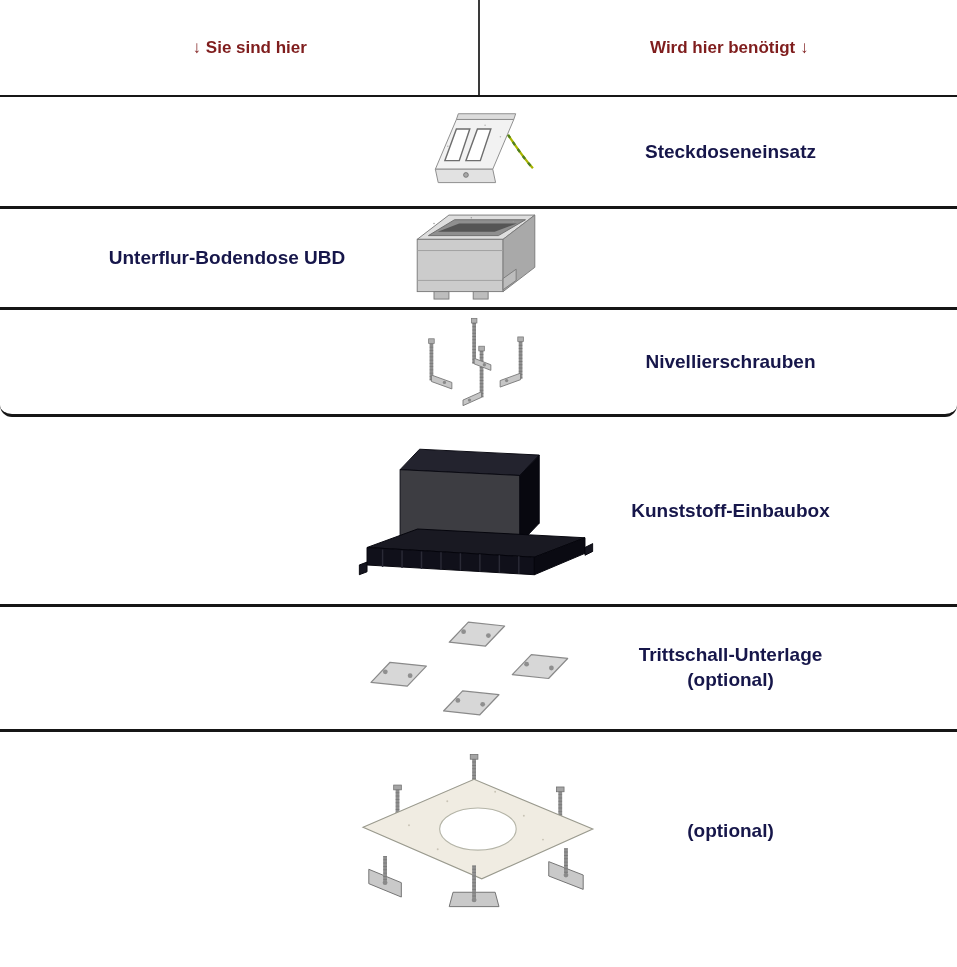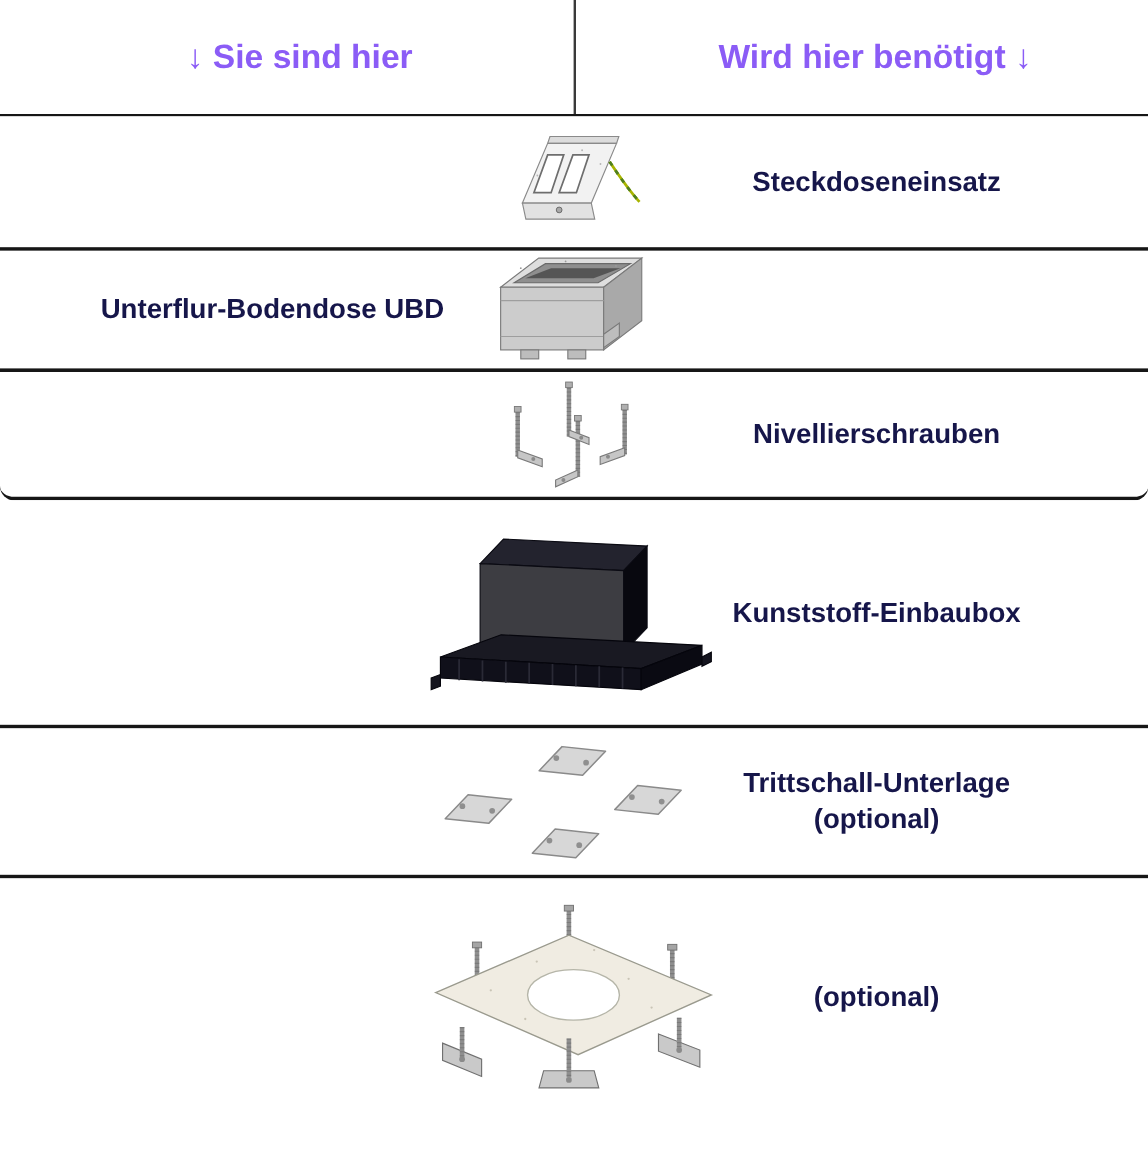--- a/index.html
+++ b/index.html
@@ -15,23 +15,23 @@
     position: relative;
     display: flex;
     height: 97px;
     border-bottom: 2px solid #161616;
   }
   .header-cell {
     flex: 1;
     display: flex;
     align-items: center;
     justify-content: center;
-    font-size: 28px;
+    font-size: 17px;
     font-weight: bold;
-    color: #8b5cf6;
+    color: #7f1d1d;
     margin-left: 22px;
   }
   .header-divider {
     width: 2px;
     background: #3a3a3a;
     height: 100%;
   }
   .row {
     position: relative;
     width: 100%;
@@ -48,21 +48,21 @@
     position: absolute;
     left: 49.7%;
     top: 50%;
     transform: translate(-50%, -50%);
     line-height: 0;
   }
   .label {
     position: absolute;
     top: 50%;
     transform: translateY(-50%);
-    font-size: 23px;
+    font-size: 19px;
     font-weight: bold;
     color: #16164a;
     text-align: center;
     line-height: 1.3;
   }
   .label span { display: block; }
   .label-right { left: 512px; right: 8px; }
   .label-left  { left: 12px; width: 430px; }
 </style>
 </head>

